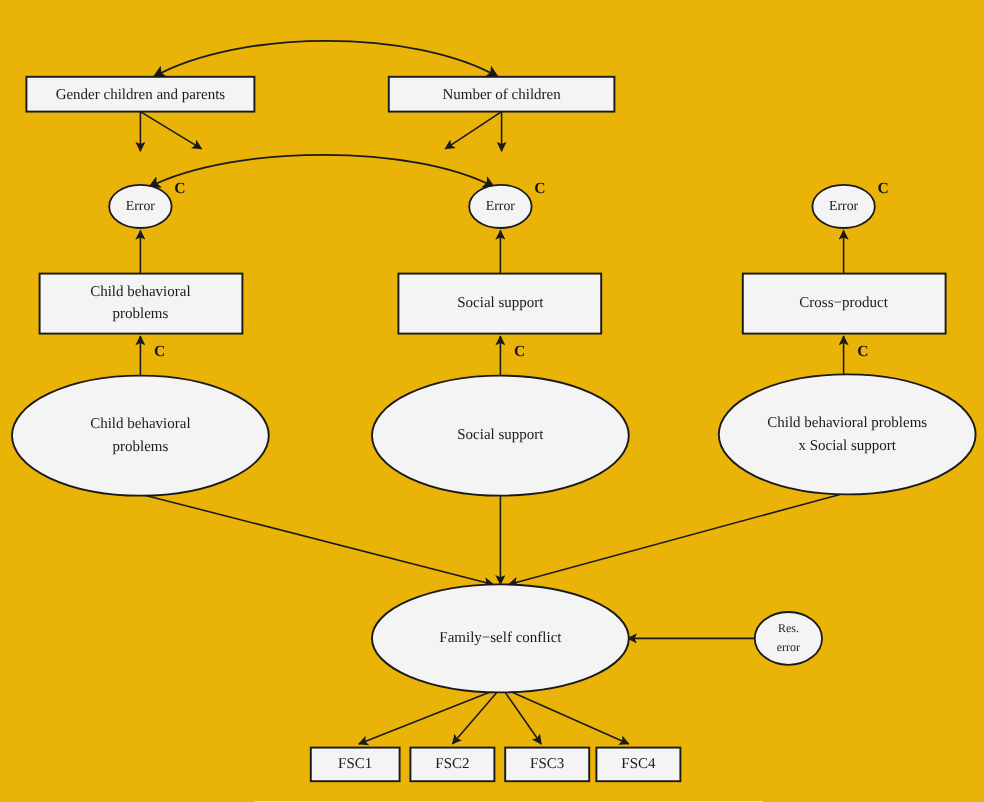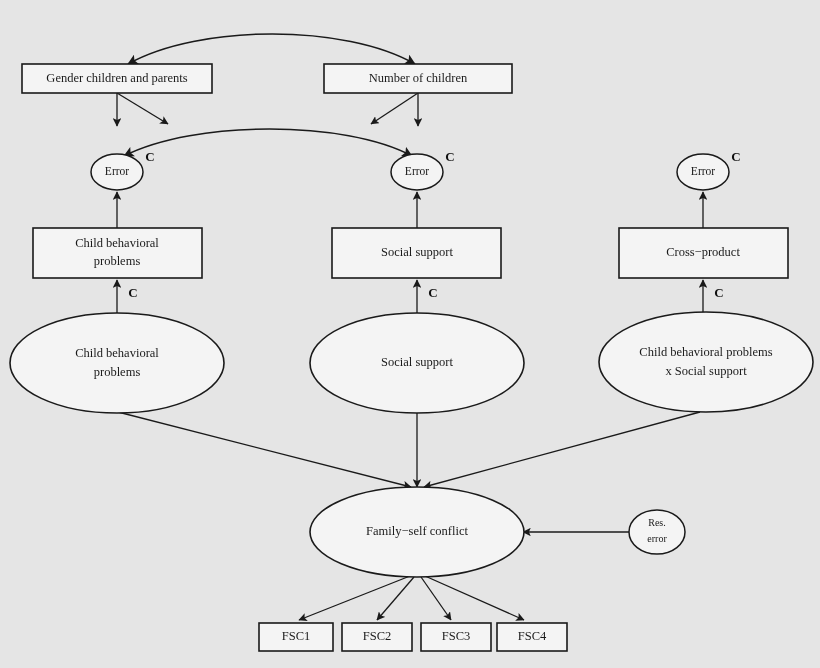--- a/index.html
+++ b/index.html
@@ -5,21 +5,21 @@
 <style>
   html, body {
     margin: 0;
     padding: 0;
     background: #ffffff;
   }
   #canvas {
     position: relative;
     width: 820px;
     height: 668px;
-    background: #e5e5e5;
+    background: #eab308;
     font-family: "Liberation Serif", "DejaVu Serif", serif;
     overflow: hidden;
   }
   #diagram-svg {
     position: absolute;
     top: 0;
     left: 0;
     width: 820px;
     height: 668px;
   }

